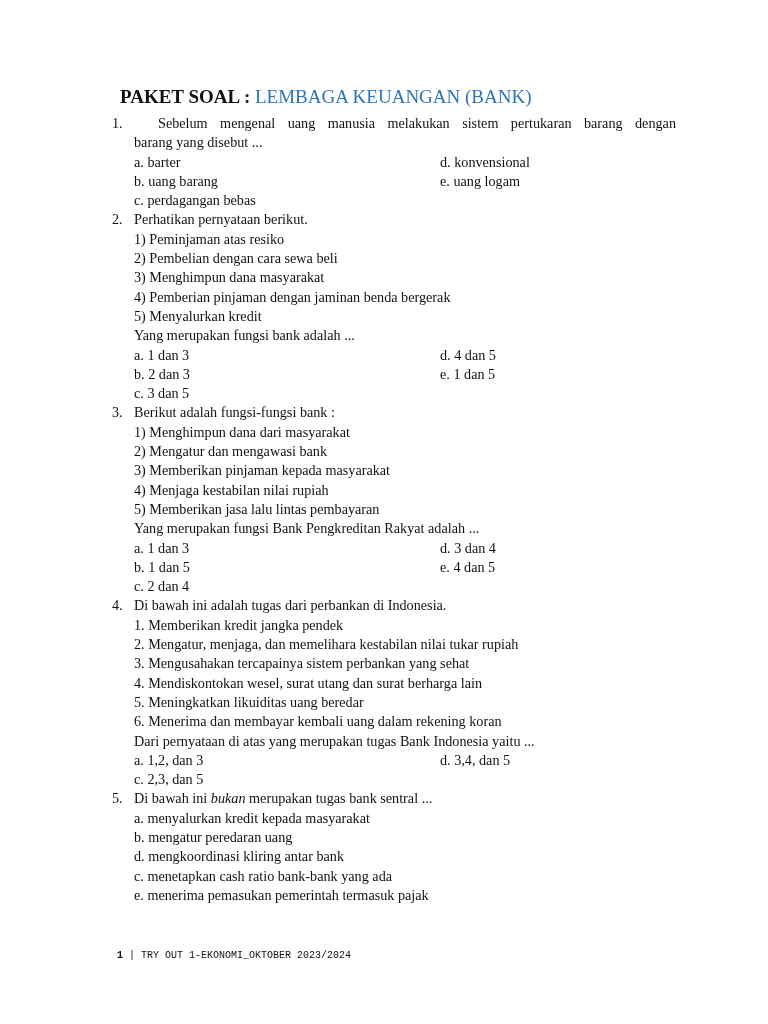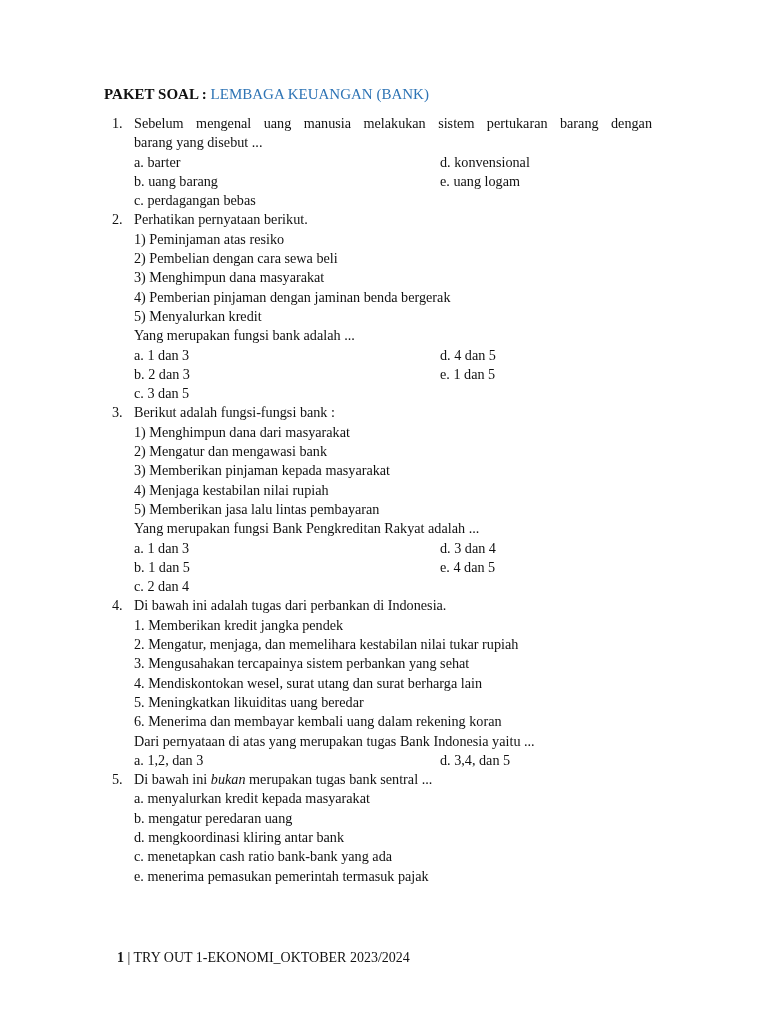--- a/index.html
+++ b/index.html
@@ -2,43 +2,43 @@
 <html><head>
 <meta charset="utf-8">
 <style>
   html, body { margin: 0; padding: 0; background: #ffffff; }
   body {
     width: 768px; height: 1024px; position: relative; overflow: hidden;
     font-family: "Liberation Serif", "DejaVu Serif", serif;
     color: #111111;
   }
   .page-title {
-    position: absolute; left: 104px; top: 86px;
-    font-size: 15px; white-space: nowrap;
+    position: absolute; left: 120px; top: 86px;
+    font-size: 19px; white-space: nowrap;
   }
   .page-title .lead { font-weight: bold; color: #111; }
   .page-title .topic { color: #2e74b5; }
 
   .questions { position: absolute; left: 0; top: 114px; width: 768px; }
   .q { position: relative; }
   .line {
     position: relative; height: 19.3px; line-height: 19.3px;
     font-size: 14.2px; white-space: nowrap;
   }
   .qnum { position: absolute; left: 112px; top: 0; }
   .txt { position: absolute; left: 134px; top: 0; }
   .txt.justify {
-    width: 518px; text-align: justify; text-align-last: justify; white-space: normal;
+    width: 518px; text-align: justify; text-align-last: justify; white-space: normal; margin-left: 24px;
   }
   .col2 { position: absolute; left: 440px; top: 0; }
   em { font-style: italic; font-family: Liberation Serif, serif; }
 
   .footer {
     position: absolute; left: 117px; top: 950px;
-    font-size: 14px; white-space: nowrap;
+    font-size: 10px; white-space: nowrap; font-family: Liberation Mono, monospace;
   }
   .footer .pg { font-weight: bold; }
 </style>
 </head>
 <body>
 
 <div class="page-title">
   <span class="lead">PAKET SOAL :</span>
   <span class="topic" style="color: rgb(46, 116, 181);">LEMBAGA KEUANGAN (BANK)</span>
 </div>
@@ -161,20 +161,23 @@
     <div class="line">
         <span class="txt">6. Menerima dan membayar kembali uang dalam rekening koran</span>
       </div>
     <div class="line">
         <span class="txt">Dari pernyataan di atas yang merupakan tugas Bank Indonesia yaitu ...</span>
       </div>
     <div class="line">
       <span class="txt">a. 1,2, dan 3</span>
       <span class="col2">d. 3,4, dan 5</span>
     </div>
+    <div class="line">
+        <span class="txt">c. 2,3, dan 5</span>
+      </div>
   </div>
 
   <div class="q">
     <div class="line">
       <span class="qnum">5.</span>
       <span class="txt"><span>Di bawah ini </span><em>bukan</em><span> merupakan tugas bank sentral ...</span></span>
     </div>
     <div class="line">
         <span class="txt">a. menyalurkan kredit kepada masyarakat</span>
       </div>

